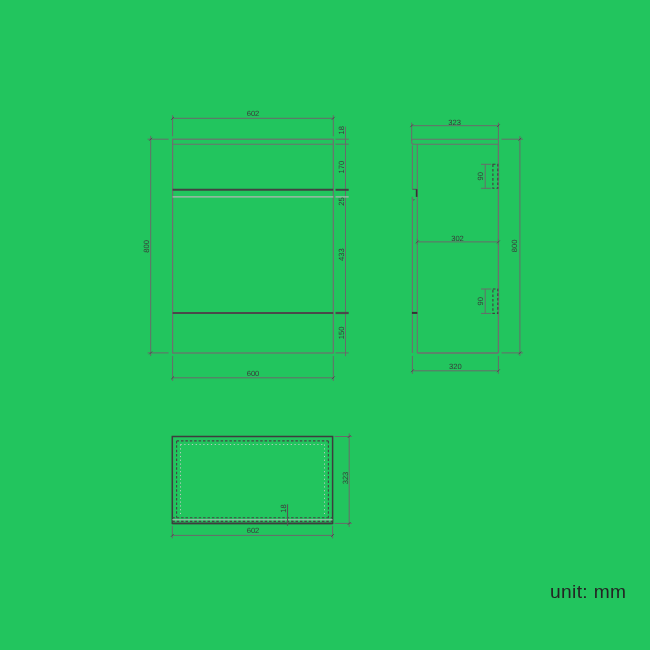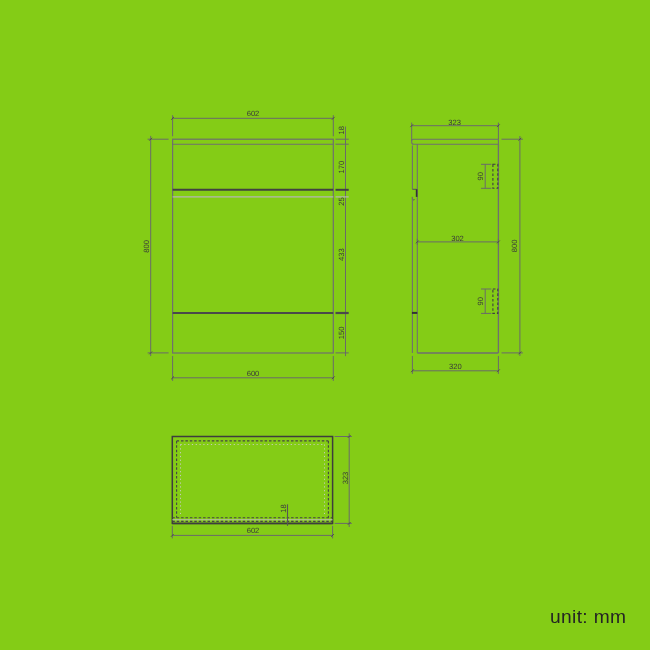--- a/index.html
+++ b/index.html
@@ -1,20 +1,20 @@
 <!DOCTYPE html>
 <html><head>
 <meta charset="utf-8">
 <style>
   html,body{margin:0;padding:0;background:#ffffff;}
-  .page{position:relative;width:650px;height:650px;background:#84cc16;overflow:hidden;}
+  .page{position:relative;width:650px;height:650px;background:#22c55e;overflow:hidden;}
   svg{position:absolute;left:0;top:0;}
   text{font-family:"Liberation Sans",sans-serif;fill:#3a3a3a;text-rendering:geometricPrecision;}
   .dim{font-size:7.6px;}
-  .unit{font-family:"Liberation Sans",sans-serif;font-size:19.2px;color:#242424;position:absolute;left:550px;top:606px;letter-spacing:0.35px;}
+  .unit{font-family:"Liberation Sans",sans-serif;font-size:19.2px;color:#242424;position:absolute;left:550px;top:581px;letter-spacing:0.35px;}
 </style>
 </head>
 <body>
 <div class="page">
 <svg width="650" height="650" viewBox="0 0 650 650">
 
   <g stroke="#6f6f6f" stroke-width="1.2" fill="none">
     <rect x="172.6" y="139.2" width="160.7" height="213.8"></rect>
   </g>
 

